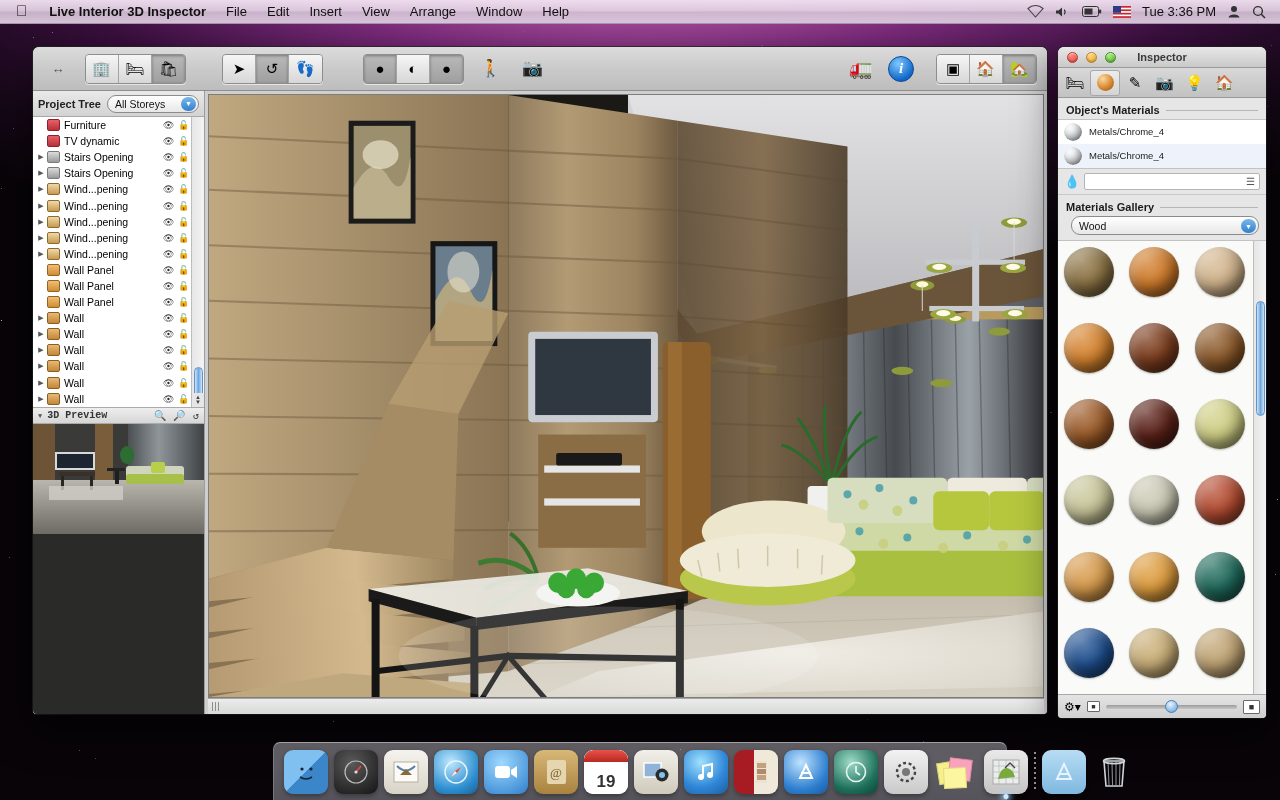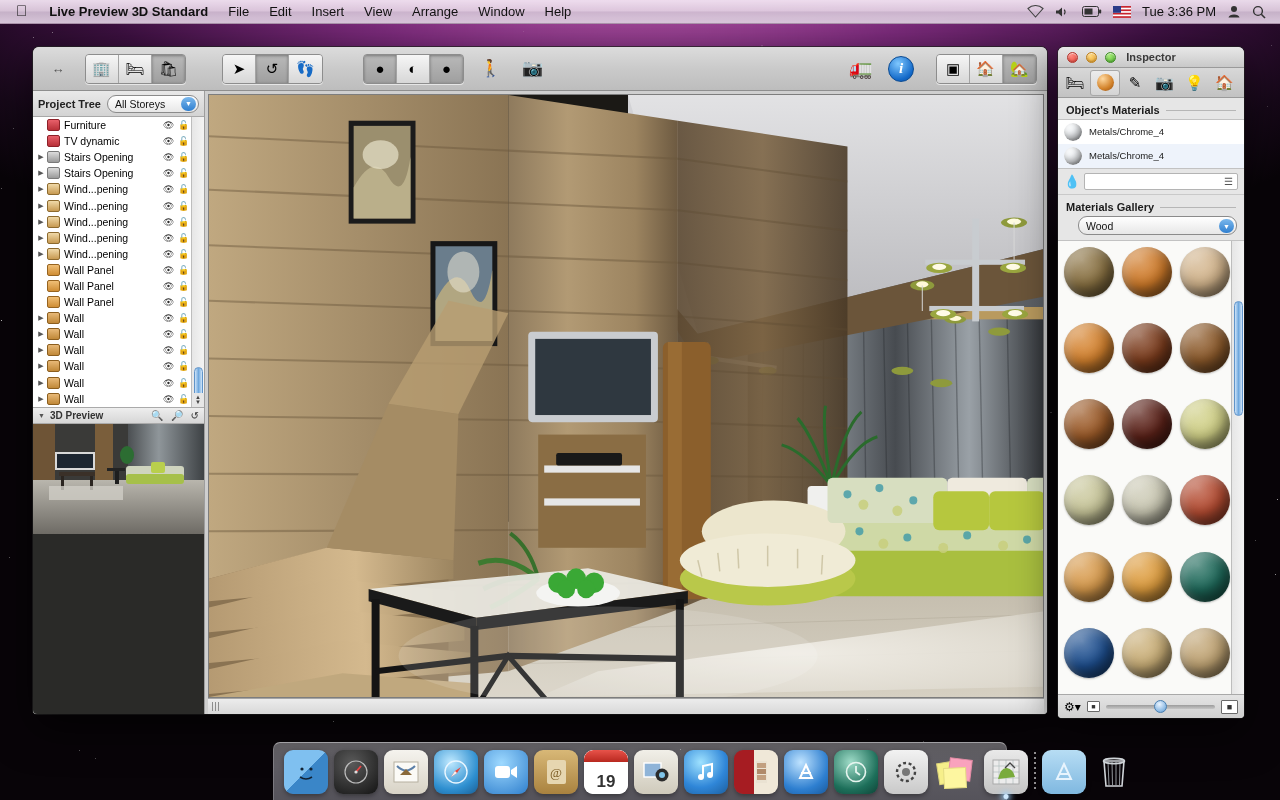--- a/index.html
+++ b/index.html
@@ -107,38 +107,38 @@
   .tlock { color:#c8902a; }
   .vscroll { position:absolute; right:0; top:0; bottom:14px; width:13px;
       background:linear-gradient(to right,#e6e6e6,#f4f4f4); border-left:1px solid #bdbdbd;}
   .vthumb { position:absolute; left:2px; width:9px; border-radius:5px;
       background:linear-gradient(to right,#cfe4f8,#6fa8de 50%,#cfe4f8); border:1px solid #5f93c9;}
   .sc-arrows { position:absolute; right:0; bottom:0; width:13px; height:14px;
       background:#e6e6e6; border-left:1px solid #bdbdbd; font-size:6px; color:#444;
       display:flex; flex-direction:column; align-items:center; justify-content:center; line-height:5px;}
 
   .previewbar { height:17px; flex:0 0 17px; display:flex; align-items:center; gap:5px; padding:0 5px;
-    background:linear-gradient(to bottom,#eee,#d6d6d6); border-top:1px solid #aaa; border-bottom:1px solid #aaa;}
+    background:linear-gradient(to bottom,#eee,#d6d6d6); border-top:1px solid #aaa; border-bottom:1px solid #aaa;font-family:Liberation Mono, monospace;}
   .previewbar .lbl { font-size:10px; font-weight:bold; color:#333; }
   .previewbar .icons { margin-left:auto; display:flex; gap:7px; font-size:10px; color:#333;}
   .preview3d { flex:1; position:relative; overflow:hidden; background:#2a2a28; }
 
   
   .viewpane { flex:1; display:flex; flex-direction:column; min-width:0;
               background:#cfcfcf; padding:3px 3px 0 3px; }
   .canvas3d { flex:1; position:relative; overflow:hidden; border:1px solid #7d7d7d;
               background:#111; }
   .statusbar { height:16px; flex:0 0 16px; display:flex; align-items:center;
       background:linear-gradient(to bottom,#ececec,#d8d8d8); border-top:1px solid #a5a5a5; padding-left:4px;}
   .grip { width:7px;height:9px;
       background: repeating-linear-gradient(to right,#8d8d8d 0 1px, transparent 1px 3px);}
 
   
   #inspector {
-    position:absolute; left:1058px; top:47px; width:186px; height:671px;
+    position:absolute; left:1058px; top:47px; width:208px; height:671px;
     border-radius:6px 6px 4px 4px; overflow:hidden;
     background:#e6e6e6;
     box-shadow: 0 14px 42px rgba(0,0,0,.6), 0 0 0 1px rgba(40,40,40,.7);
     display:flex; flex-direction:column;
   }
   .insp-title { height:21px; flex:0 0 21px; position:relative; display:flex; align-items:center;
       background:linear-gradient(to bottom,#e8e8e8,#c9c9c9); border-bottom:1px solid #9a9a9a;}
   .insp-title .tl-lights .light { width:11px;height:11px; }
   .insp-title .t { position:absolute; left:0;right:0;text-align:center;font-size:11px;font-weight:bold;color:#3a3a3a;}
   .insp-tabs { height:30px; flex:0 0 30px; display:flex; align-items:center; padding:0 2px;
@@ -334,21 +334,21 @@
     <i style="left: 338.447px; top: 636.699px; width: 1.97708px; height: 1.97708px; opacity: 0.449208;"></i>
     <i style="left: 208.511px; top: 167.694px; width: 0.610095px; height: 0.610095px; opacity: 0.465103;"></i>
     <i style="left: 752.804px; top: 511.783px; width: 1.03571px; height: 1.03571px; opacity: 0.449985;"></i>
     <i style="left: 45.2916px; top: 367.751px; width: 1.39287px; height: 1.39287px; opacity: 0.470999;"></i>
     <i style="left: 8.54401px; top: 556.951px; width: 1.1461px; height: 1.1461px; opacity: 0.441293;"></i>
     <i style="left: 487.5px; top: 379.644px; width: 1.0217px; height: 1.0217px; opacity: 0.257634;"></i>
   </div>
 
 <div id="menubar">
   <div class="apple"></div>
-  <div class="menu-item app-name">Live Preview 3D Standard</div>
+  <div class="menu-item app-name">Live Interior 3D Inspector</div>
   <div class="menu-item">File</div>
   <div class="menu-item">Edit</div>
   <div class="menu-item">Insert</div>
   <div class="menu-item">View</div>
   <div class="menu-item">Arrange</div>
   <div class="menu-item">Window</div>
   <div class="menu-item">Help</div>
   <div class="right">
     <div class="mi">
       <svg width="17" height="13" viewBox="0 0 17 13">
@@ -948,21 +948,21 @@
     <div class="eyefield">
       <span>☰</span>
     </div>
   </div>
 
   <div class="sect-head">
     <span class="tt">Materials Gallery</span>
     <span class="rule"></span>
   </div>
 
-  <div style="padding:0 7px 5px 20px;">
+  <div style="padding:0 7px 5px 13px;">
     <div class="popup" style="height:19px;">
       <span>Wood</span>
       <span class="arrowbox" style="top:2px;">▼</span>
     </div>
   </div>
 
   <div class="gallery">
     <div class="gal-grid" id="galGrid">
         <div class="swatch" style="background: radial-gradient(circle at 36% 26%, rgba(255, 255, 255, 0.3), rgb(138, 114, 67) 52%, rgba(0, 0, 0, 0.45)) rgb(138, 114, 67);"></div>
         <div class="swatch" style="background: radial-gradient(circle at 36% 26%, rgba(255, 255, 255, 0.3), rgb(207, 123, 42) 52%, rgba(0, 0, 0, 0.45)) rgb(207, 123, 42);"></div>

